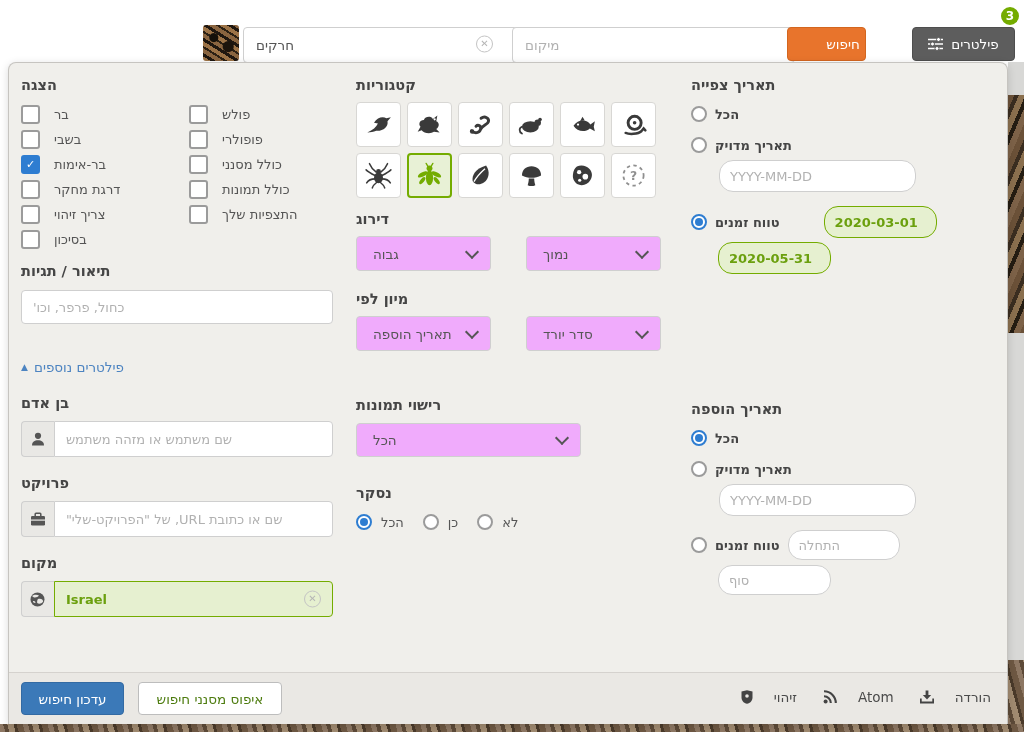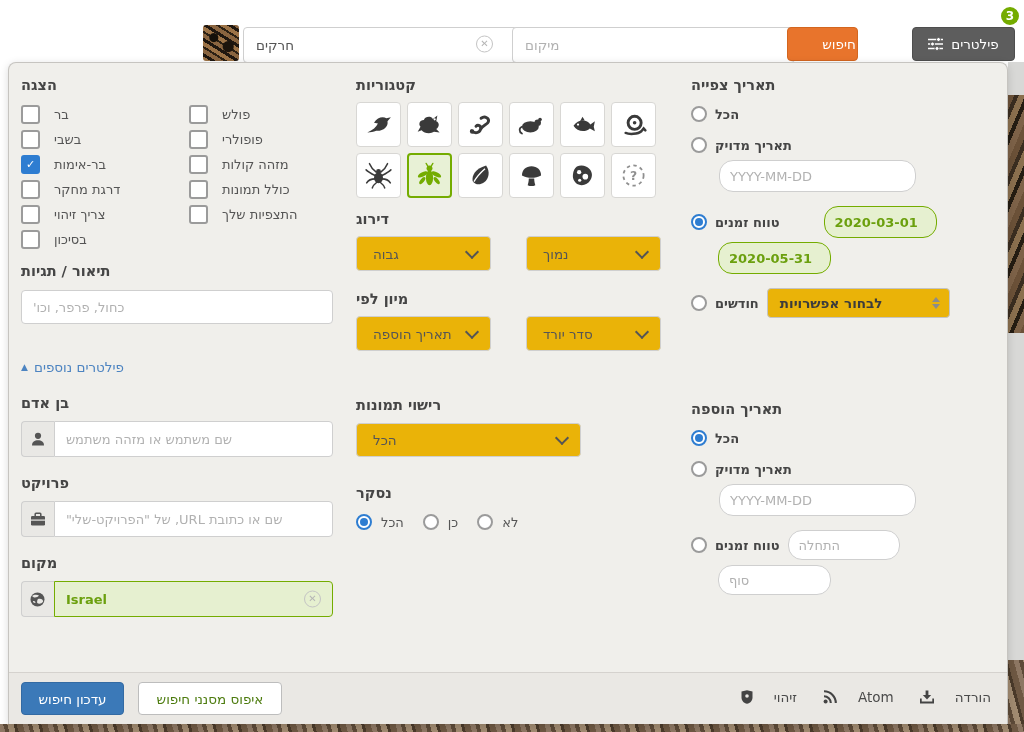--- a/index.html
+++ b/index.html
@@ -39,21 +39,21 @@
   #taxon-wrap{left:243px;top:27px;width:260px;height:34px;}
   #taxon-wrap input{width:100%;height:100%;padding-right:34px;}
   #location-wrap{left:512px;top:27px;width:257px;height:34px;}
   #location-wrap input{width:100%;height:100%;}
   .clear-x{
     position:absolute;right:10px;top:50%;transform:translateY(-50%);
     width:15px;height:15px;border:1px solid #c4c4c4;border-radius:50%;
     color:#b5b5b5;font-size:10px;line-height:14px;text-align:center;cursor:pointer;
   }
   .btn{border-radius:4px;font-size:13.5px;display:flex;align-items:center;justify-content:center;cursor:pointer;font-family:inherit;}
-  #search-btn{left:787px;top:27px;width:71px;height:34px;background:#e8742c;border:1px solid #d3661f;color:#fff;padding-left:33px;}
+  #search-btn{left:787px;top:27px;width:79px;height:34px;background:#e8742c;border:1px solid #d3661f;color:#fff;padding-left:33px;}
   #filters-btn{left:912px;top:27px;width:103px;height:34px;background:#5d5d5d;border:1px solid #4e4e4e;color:#fff;gap:8px;}
   #filters-badge{
     left:999px;top:5px;width:22px;height:22px;border-radius:50%;
     background:#74ac00;color:#fff;font-size:12px;font-weight:bold;
     display:flex;align-items:center;justify-content:center;border:2px solid #fff;
   }
   
   .panel{
     left:8px;top:62px;width:1000px;height:662px;
     background:#f0efeb;border:1px solid #c6c4c0;border-bottom:none;
@@ -97,21 +97,21 @@
   .cat-grid{display:grid;grid-template-columns:repeat(6,45px);grid-auto-rows:45px;gap:6px;margin-top:7px;}
   .cat-tile{
     background:#fff;border:1px solid #d8d7d4;border-radius:4px;display:flex;
     align-items:center;justify-content:center;color:#3a3a3a;cursor:pointer;box-sizing:border-box;
   }
   .cat-tile svg{width:27px;height:27px;}
   .cat-tile.selected{border:2px solid #74ac00;background:#e8f1d6;color:#74ac00;}
   .cat-tile.muted{color:#8f8f8f;}
   
   .selbox{
-    position:relative;background:#eab308;border:1px solid #cfcfcf;border-radius:4px;height:35px;
+    position:relative;background:#f0abfc;border:1px solid #cfcfcf;border-radius:4px;height:35px;
     display:flex;align-items:center;padding:0 30px 0 16px;font-size:13.5px;color:#555;cursor:pointer;
     box-sizing:border-box;
   }
   .chev{
     position:absolute;right:13px;top:50%;width:8px;height:8px;
     border-right:2px solid #555;border-bottom:2px solid #555;
     transform:translateY(-70%) rotate(45deg);
   }
   .dd-row{display:flex;margin-top:7px;}
   .dd-row .selbox{width:135px;}
@@ -221,21 +221,21 @@
         <div class="ck-row">
             <span class="ckbox"></span>
             <span class="ck-label">פולש</span>
           </div>
         <div class="ck-row">
             <span class="ckbox"></span>
             <span class="ck-label">פופולרי</span>
           </div>
         <div class="ck-row">
             <span class="ckbox"></span>
-            <span class="ck-label">מזהה קולות</span>
+            <span class="ck-label">כולל מסנני</span>
           </div>
         <div class="ck-row">
             <span class="ckbox"></span>
             <span class="ck-label">כולל תמונות</span>
           </div>
         <div class="ck-row">
             <span class="ckbox"></span>
             <span class="ck-label">התצפיות שלך</span>
           </div>
       </div>
@@ -444,31 +444,20 @@
     </div>
     <input class="date-input" style="margin: 7px 0px 0px 28px; width: 197px;" dir="ltr" placeholder="YYYY-MM-DD">
 
     <div class="rad-row" style="margin-top:14px;">
       <span class="radio selected"></span>
       <span class="rad-label">טווח זמנים</span>
       <input class="date-input green-input" style="width: 113px; margin-left: 36px;" dir="ltr" value="2020-03-01">
     </div>
     <input class="date-input green-input" style="margin: 4px 0px 0px 27px; width: 113px;" dir="ltr" value="2020-05-31">
 
-    <div class="rad-row" style="margin-top:14px;">
-      <span class="radio"></span>
-      <span class="rad-label">חודשים</span>
-      <div class="selbox" style="width:183px;height:30px;padding-left:12px;font-weight:bold;color:#3c3c3c;border-color:#c4c4c4;">
-        <span>לבחור אפשרויות</span>
-        <span class="updown">
-            <i class="u"></i>
-            <i class="d"></i>
-          </span>
-      </div>
-    </div>
   </div>
 
   <div class="abs col-right" style="top:336px;">
     <div class="sec-h">תאריך הוספה</div>
 
     <div class="rad-row" style="margin-top:11px;">
       <span class="radio selected"></span>
       <span class="rad-label">הכל</span>
     </div>
 

